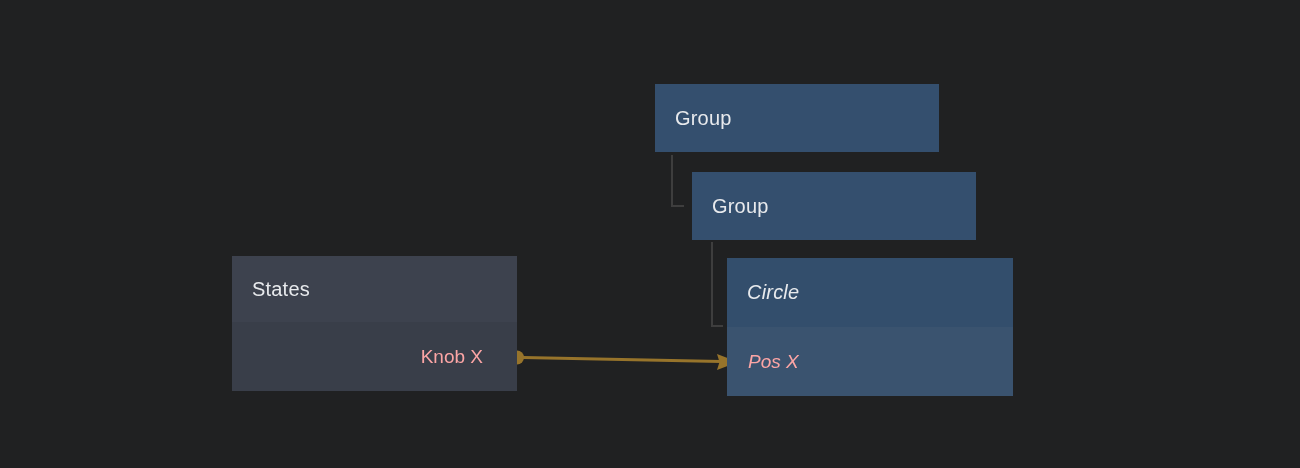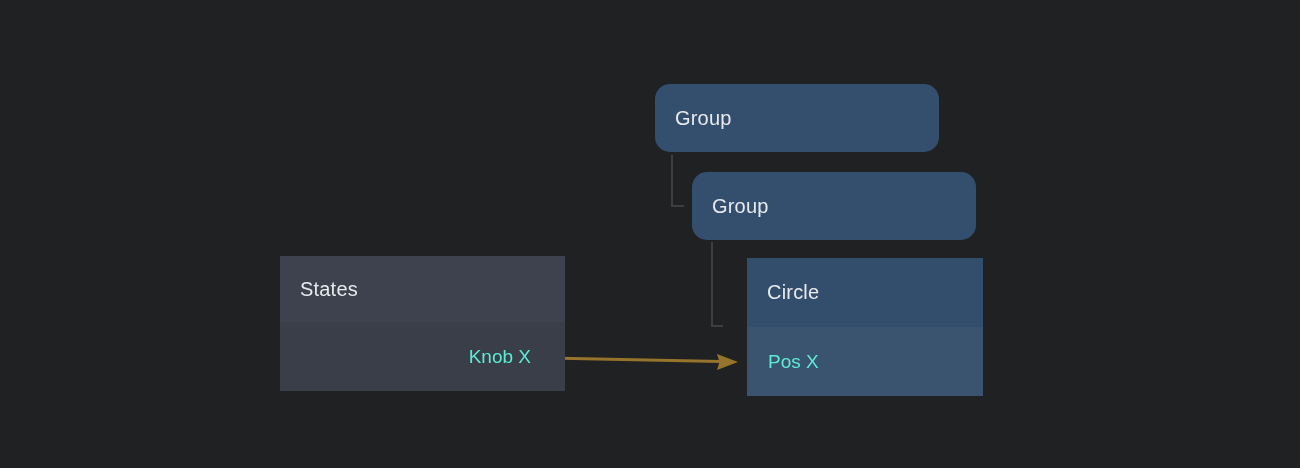--- a/index.html
+++ b/index.html
@@ -52,52 +52,51 @@
     color: #e8eaed;
     font-size: 20px;
     letter-spacing: 0.2px;
     box-sizing: border-box;
   }
   .node-row {
     display: flex;
     align-items: center;
     padding-left: 21px;
     padding-right: 34px;
-    color: #5eead4;
+    color: #fca5a5;
     font-size: 19px;
     box-sizing: border-box;
   }
   
   .group-node {
     width: 284px;
     height: 68px;
     background: var(--color-group-node, #344f6e);
-    border-radius: 15px;
   }
   .group-node .node-header { height: 100%; }
   #node-group-1 { left: 655px; top: 84px; }
   #node-group-2 { left: 692px; top: 172px; }
   
   #node-circle {
-    left: 747px; top: 258px;
-    width: 236px; height: 138px;
+    left: 727px; top: 258px;
+    width: 286px; height: 138px; font-style: italic;
   }
   #node-circle .node-header {
     height: 69px;
     background: var(--color-circle-header, #334e6c);
   }
   #node-circle .node-row {
     height: 69px;
     background: var(--color-circle-row, #3a536f);
     text-align: center;
   }
   
   #node-states {
     left: 232px; top: 256px;
-    width: 285px; height: 135px; margin-left: 48px;
+    width: 285px; height: 135px;
   }
   #node-states .node-header {
     height: 66px;
     background: var(--color-states-header, #3d424e);
   }
   #node-states .node-row {
     height: 69px;
     background: var(--color-states-row, #393e49);
     justify-content: flex-end;
   }

